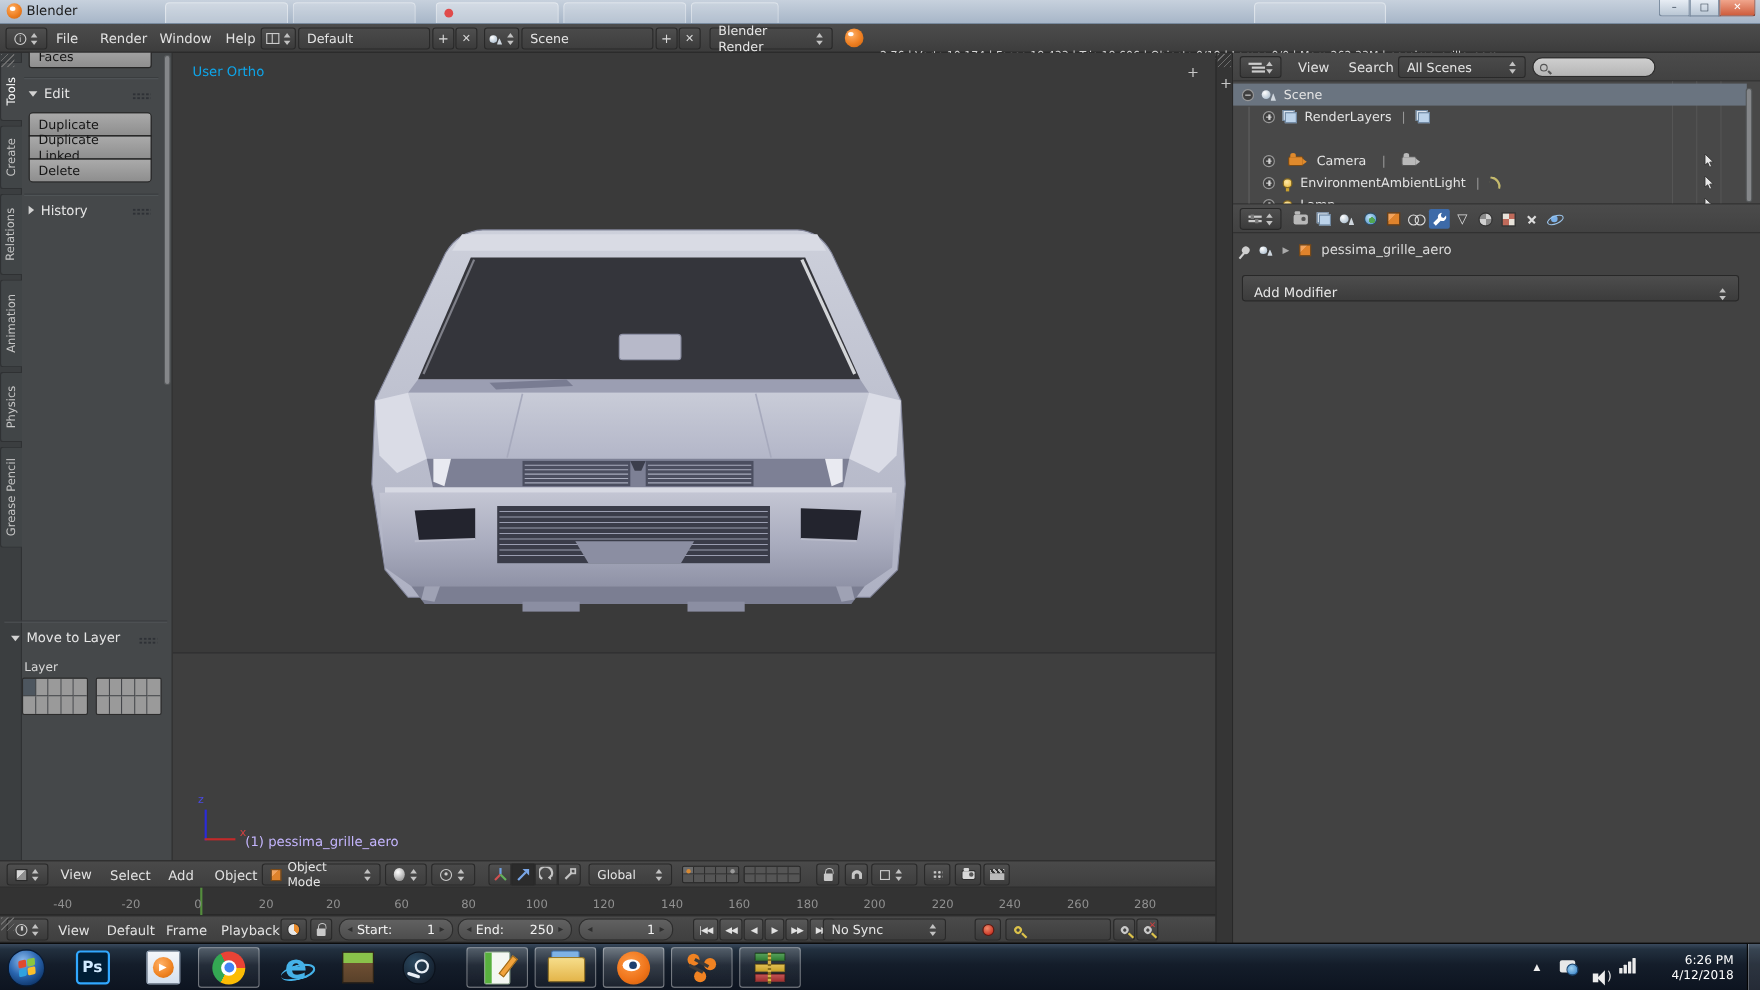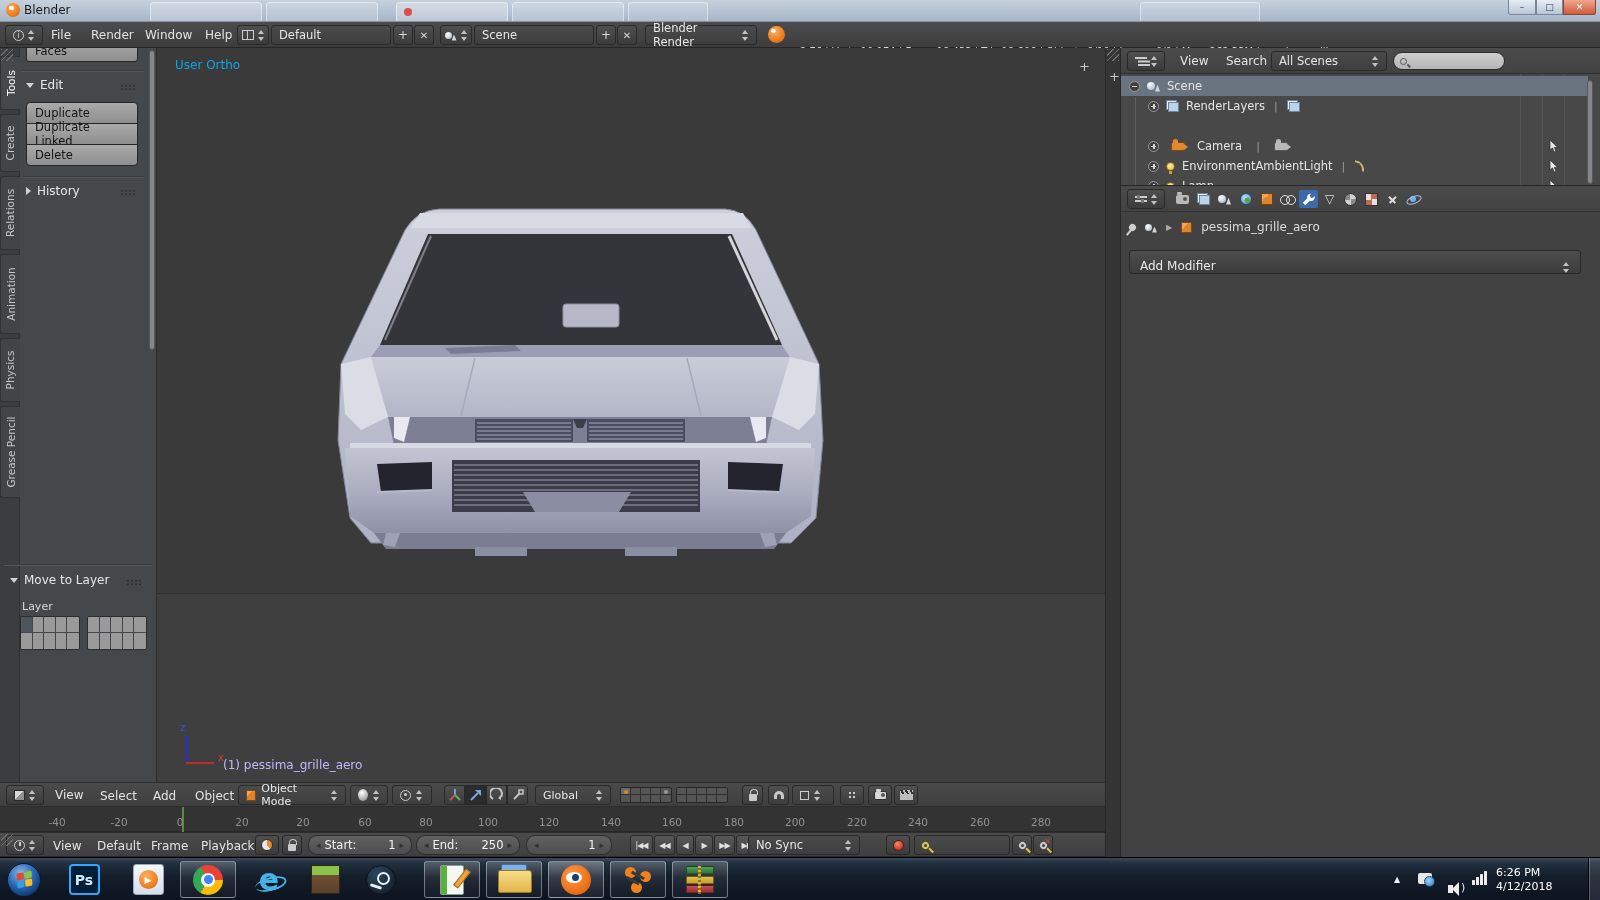--- a/index.html
+++ b/index.html
@@ -200,21 +200,21 @@
 .wrar i:nth-child(3){background:linear-gradient(#c25353,#a03030)}
 .wrar::after{content:"";position:absolute;left:12px;top:1px;bottom:1px;width:3px;background:repeating-linear-gradient(#d4b24a 0 2px,#8a6f1e 2px 4px)}
 .trayico{color:#eee}
 .sbars{display:flex;align-items:flex-end;gap:1px}
 .sbars i{width:3px;background:#ececec;border-radius:.5px}
 .spk{width:5px;height:8px;background:#ececec;position:relative}
 .spk::before{content:"";position:absolute;left:4px;top:-3px;border-top:7px solid transparent;border-bottom:7px solid transparent;border-right:7px solid #ececec}
 .spk::after{content:")";position:absolute;left:13px;top:-4px;color:#ececec;font-size:11px}
 .homeg{width:14px;height:11px;background:#e8e8e8;border-radius:2px;position:relative}
 .homeg::after{content:"";position:absolute;right:-3px;bottom:-3px;width:9px;height:9px;border-radius:50%;background:radial-gradient(circle at 40% 35%,#9fd0f0,#2f7cc4);border:1px solid #1c4a77}
-#clock{font-size:11px;color:#fff;text-align:left;line-height:14px}
+#clock{font-size:11px;color:#fff;text-align:right;line-height:14px}
 #showdesk{position:absolute;right:0;top:0;width:12px;height:43px;background:rgba(255,255,255,.10);border-left:1px solid #000;box-shadow:inset 1px 0 0 rgba(255,255,255,.25)}
 </style>
 </head>
 <body>
 
 <div id="screen">
 
   <div id="titlebar" class="abs">
     <div class="blogo abs" style="left:6px;top:3px"></div>
     <div class="ttext abs">Blender</div>

